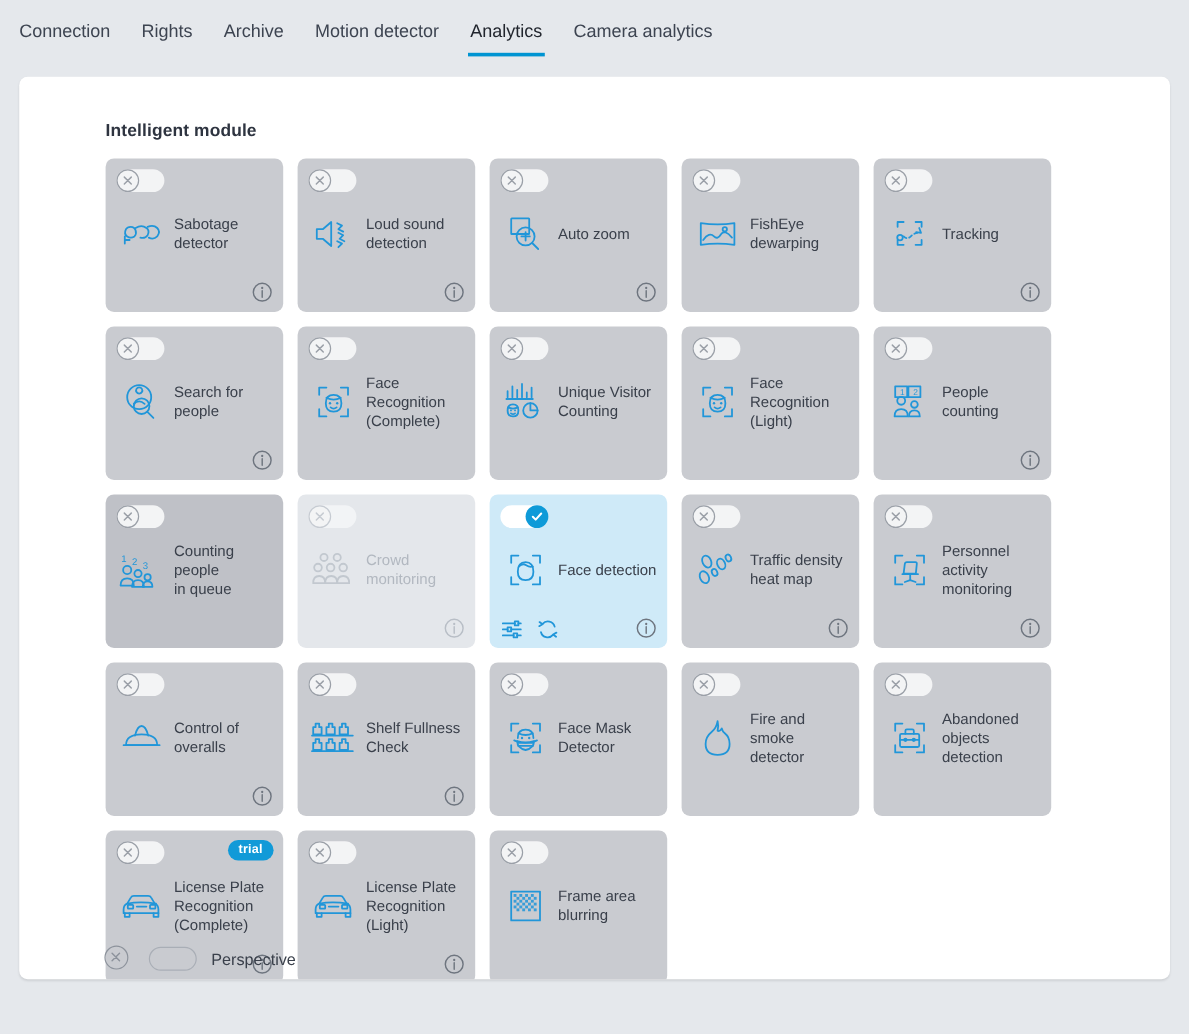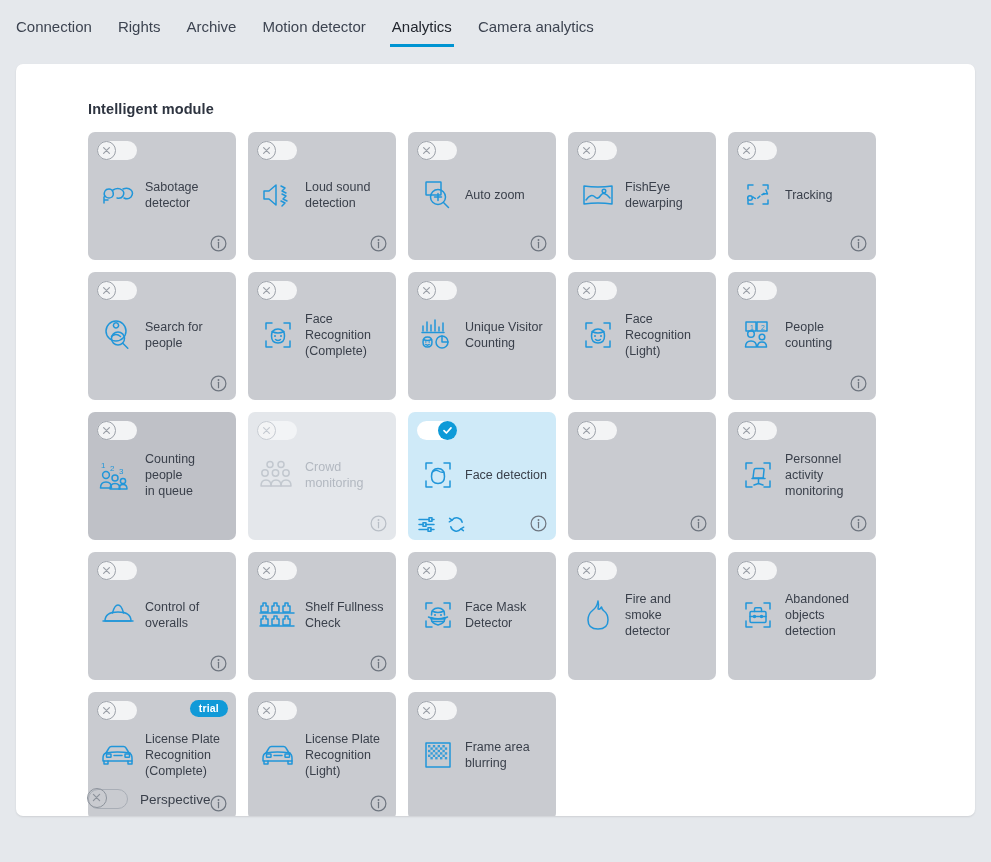--- a/index.html
+++ b/index.html
@@ -181,20 +181,21 @@
     letter-spacing: 0.2px;
   }
 
   
   .persp {
     position: absolute;
     left: 72px; top: 725px;
     display: flex;
     align-items: center;
     gap: 12px;
+    padding-left: 36px;
   }
   .persp-label {
     font-size: 13.5px;
     color: #3a404b;
   }
 </style>
 </head>
 <body>
 
 <div class="tabbar" id="tabbar">
@@ -558,20 +559,33 @@
             <path d="M8.5 7.3 v5.4" stroke="currentColor" stroke-width="1.2" stroke-linecap="round" fill="none"></path>
           </svg></div>
       </div>
       <div class="card">
         <div class="toggle">
           <div class="knob">
             <svg width="9" height="9" viewBox="0 0 9 9">
               <path d="M1.6 1.6 L7.4 7.4 M7.4 1.6 L1.6 7.4" stroke="#9ba0a8" stroke-width="1.2" stroke-linecap="round" fill="none"></path>
             </svg>
           </div>
+        </div>
+        <div class="cbody">
+          <div class="cicon">
+            <svg width="36" height="32" viewBox="0 0 36 32">
+              <ellipse stroke="currentColor" fill="none" stroke-width="1.5" stroke-linecap="round" stroke-linejoin="round" cx="9" cy="9" rx="3.6" ry="5.2" transform="rotate(-25 9 9)"></ellipse>
+              <ellipse stroke="currentColor" fill="none" stroke-width="1.5" stroke-linecap="round" stroke-linejoin="round" cx="21" cy="11" rx="3.2" ry="4.6" transform="rotate(-25 21 11)"></ellipse>
+              <ellipse stroke="currentColor" fill="none" stroke-width="1.5" stroke-linecap="round" stroke-linejoin="round" cx="7" cy="22" rx="3.6" ry="5.2" transform="rotate(-25 7 22)"></ellipse>
+              <ellipse stroke="currentColor" fill="none" stroke-width="1.5" stroke-linecap="round" stroke-linejoin="round" cx="27" cy="6" rx="2.2" ry="3" transform="rotate(-25 27 6)"></ellipse>
+              <ellipse stroke="currentColor" fill="none" stroke-width="1.5" stroke-linecap="round" stroke-linejoin="round" cx="15.5" cy="18" rx="2.2" ry="3" transform="rotate(-25 15.5 18)"></ellipse>
+            </svg>
+          </div>
+          <div class="clabel">Traffic density
+heat map</div>
         </div>
         <div class="info"><svg width="17" height="17" viewBox="0 0 17 17">
             <circle cx="8.5" cy="8.5" r="7.4" fill="none" stroke="currentColor" stroke-width="1.2"></circle>
             <circle cx="8.5" cy="5" r="0.95" fill="currentColor"></circle>
             <path d="M8.5 7.3 v5.4" stroke="currentColor" stroke-width="1.2" stroke-linecap="round" fill="none"></path>
           </svg></div>
       </div>
       <div class="card">
         <div class="toggle">
           <div class="knob">

